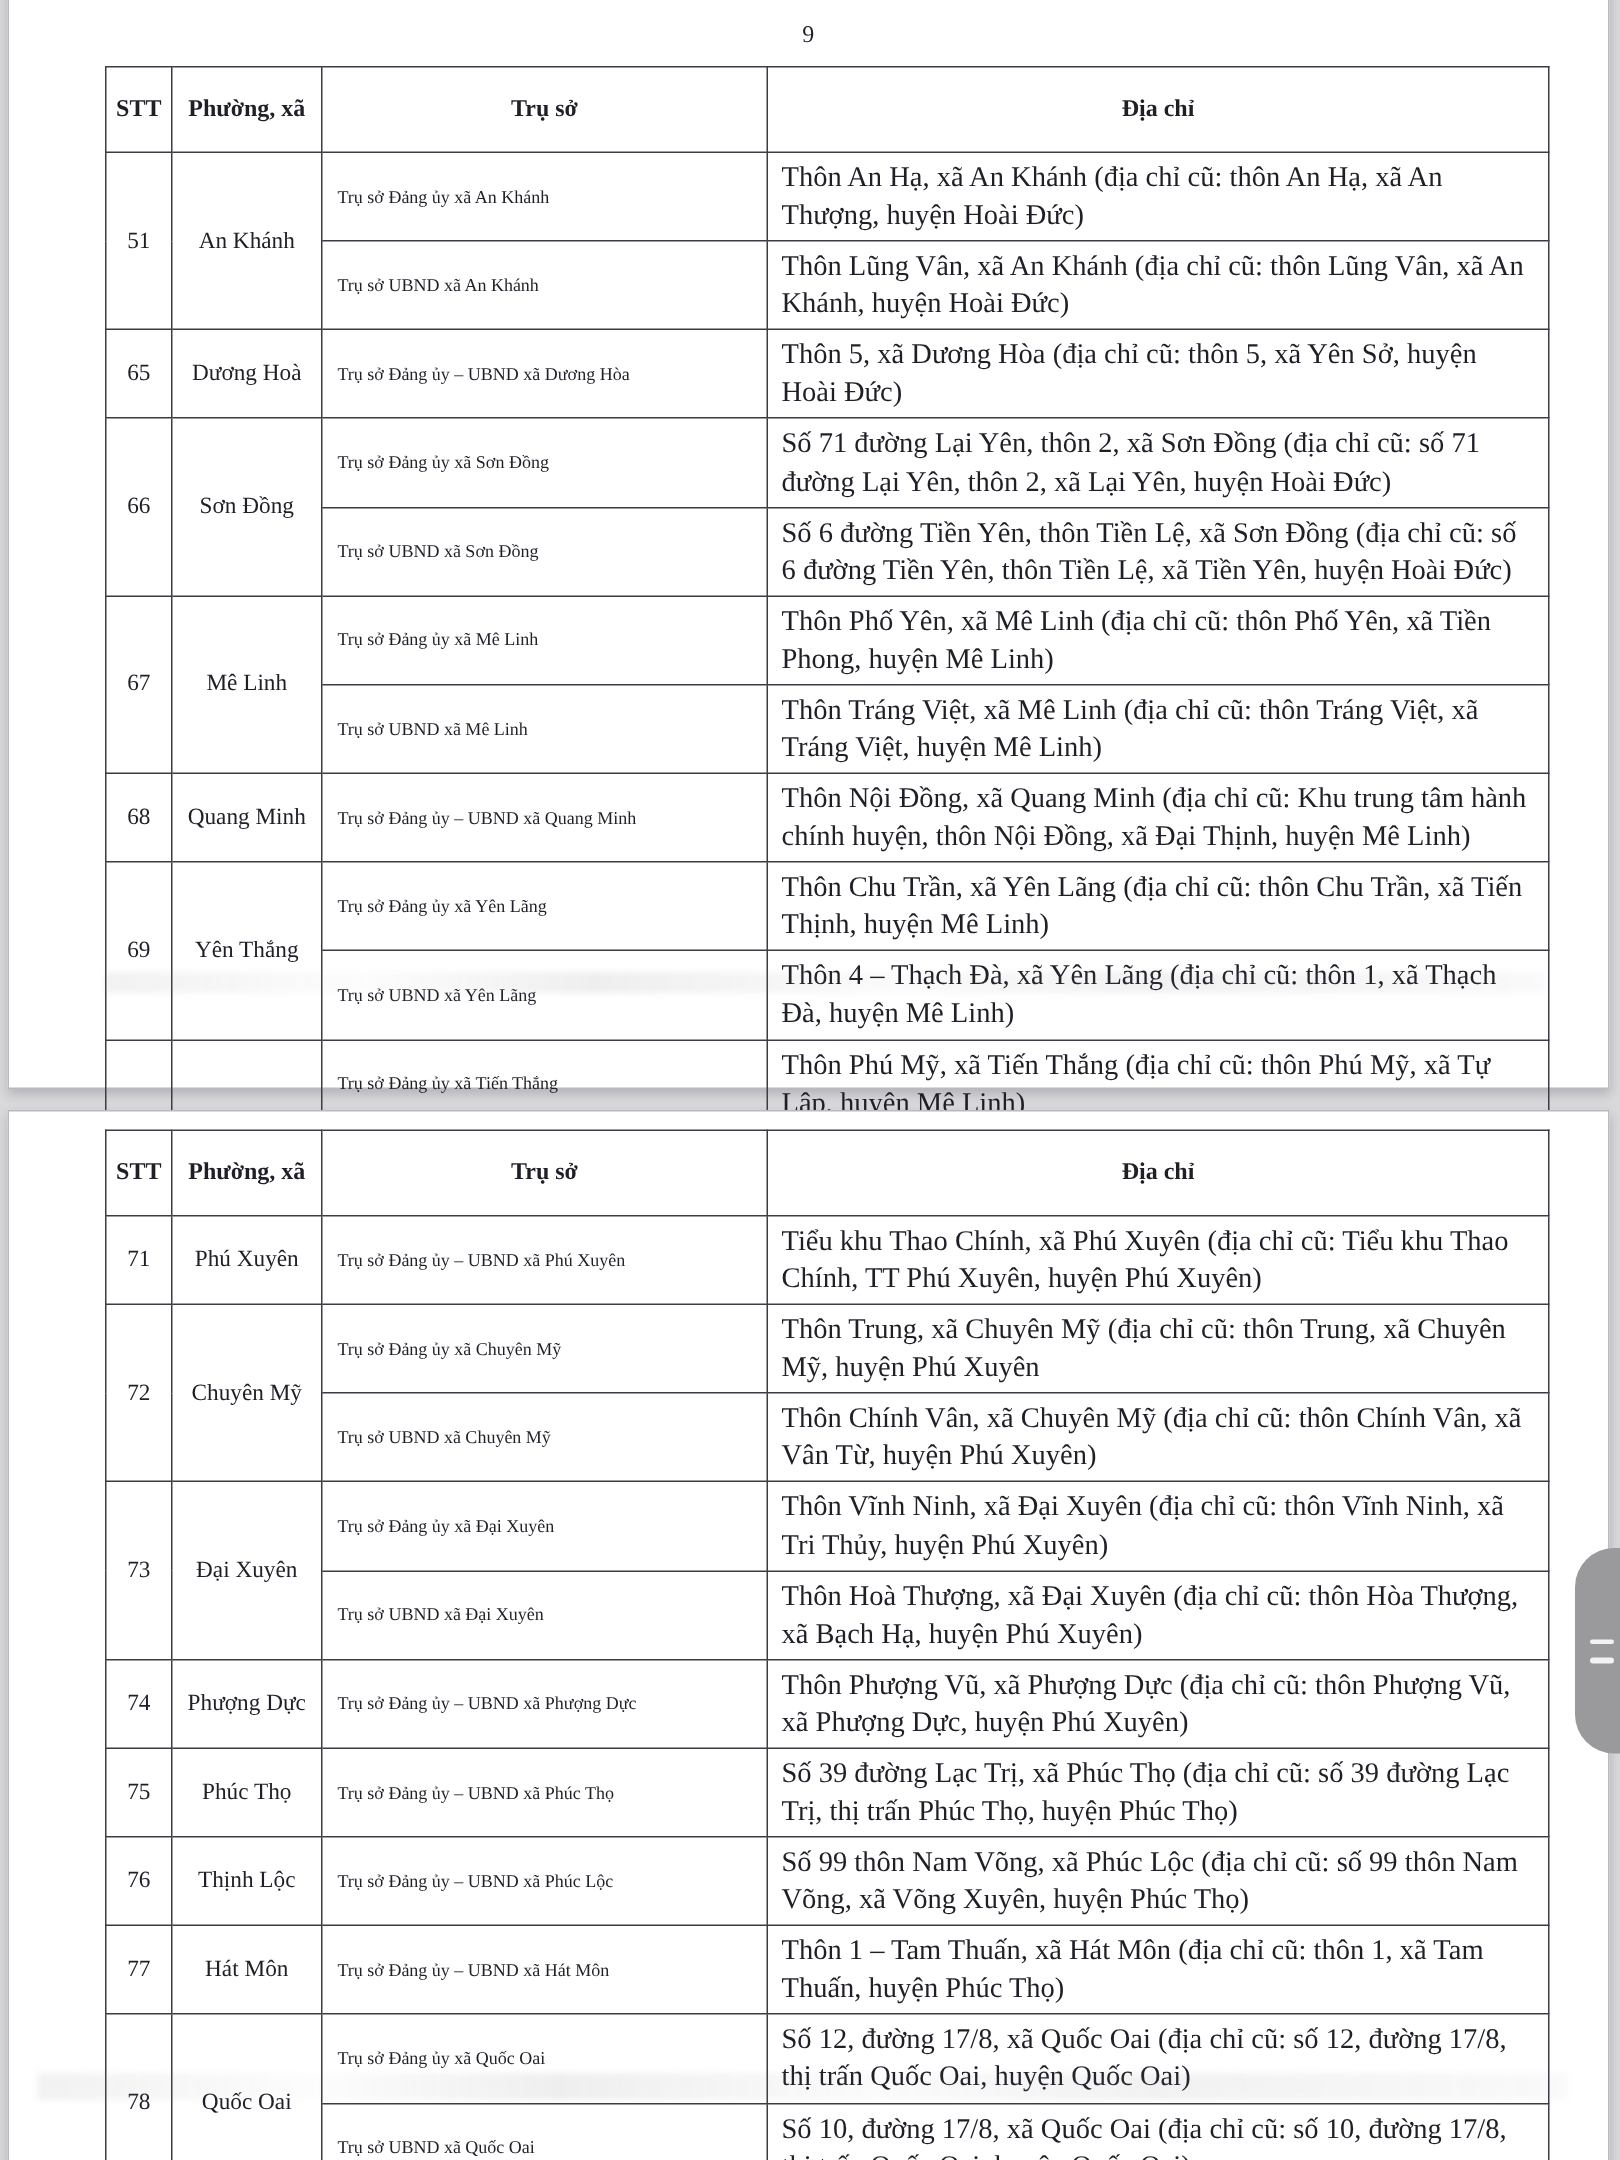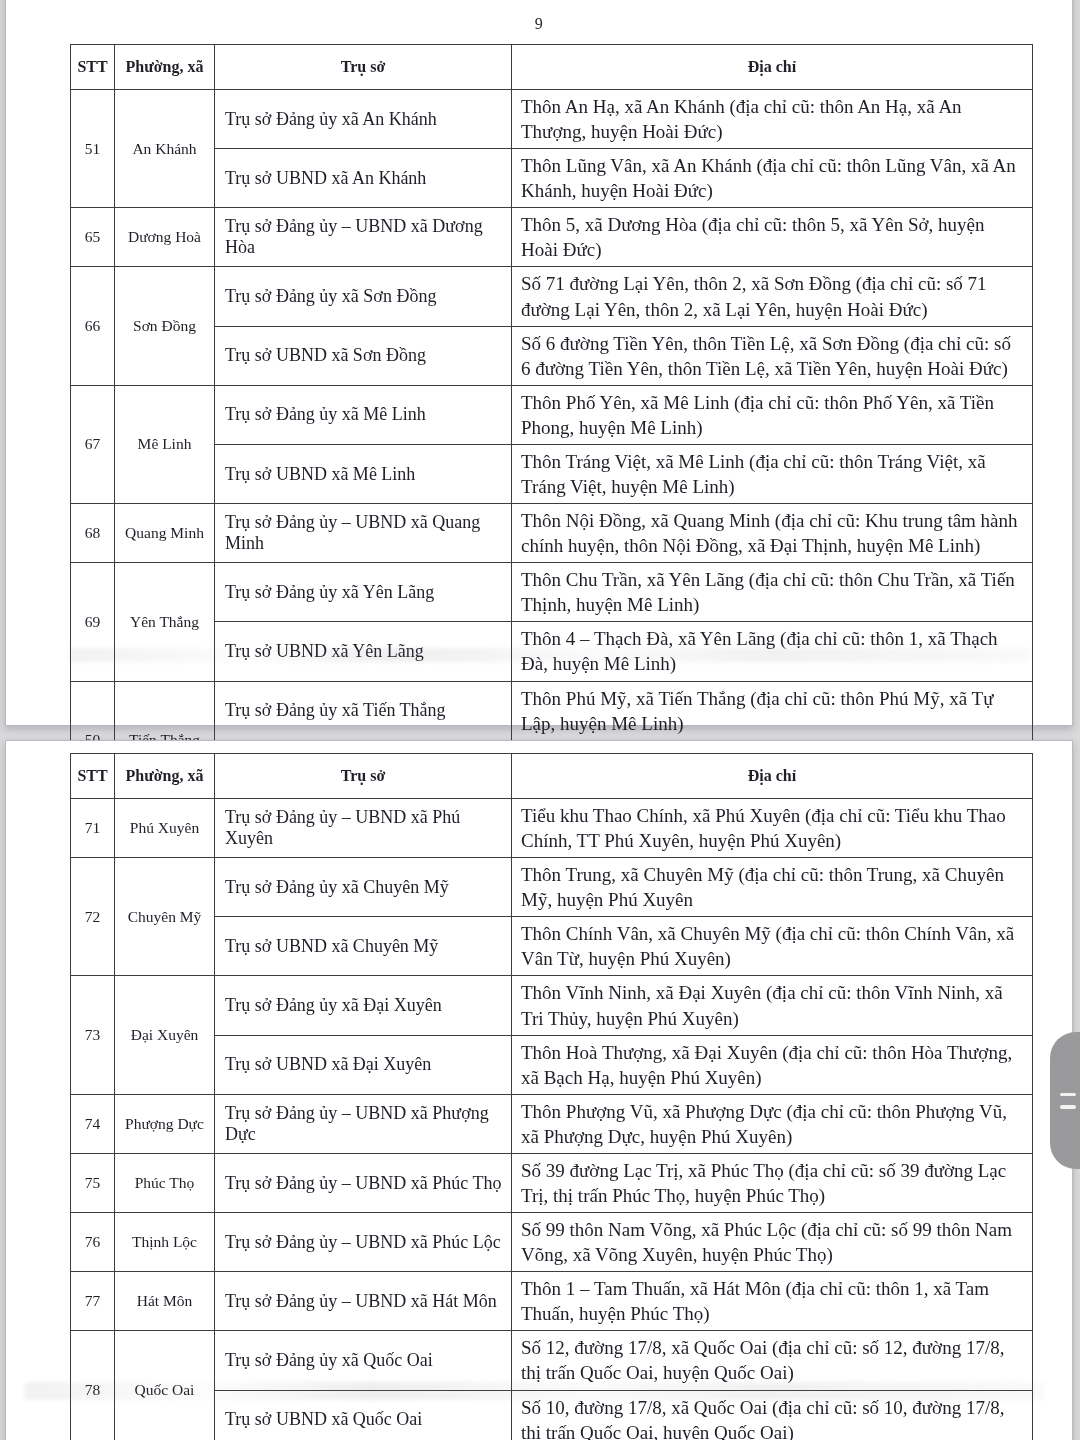--- a/index.html
+++ b/index.html
@@ -49,30 +49,30 @@
   col.c-stt  { width: 44px; }
   col.c-ward { width: 100px; }
   col.c-office { width: 297px; }
   col.c-addr { width: 521px; }
   td.cell-stt, td.cell-ward {
     text-align: center;
     font-size: 15.5px;
     padding: 3px 4px;
   }
   td.cell-office {
-    font-size: 18px;
+    font-size: 12px;
     padding: 3px 6px 3px 10px;
     margin-left: 36px;
   }
   td.cell-addr {
     font-size: 19px;
     line-height: 1.32;
     padding: 4px 8px 4px 9px;
   }
-  .doc-table tr { height: 45px; }
+  .doc-table tr { height: 57px; }
   
   .scan-artifact {
     position: absolute;
     pointer-events: none;
     background: linear-gradient(90deg,
       rgba(120,120,130,0.10) 0%, rgba(120,120,130,0.02) 18%,
       rgba(120,120,130,0.12) 34%, rgba(120,120,130,0.03) 55%,
       rgba(120,120,130,0.10) 73%, rgba(120,120,130,0.04) 100%);
     filter: blur(2px);
   }

